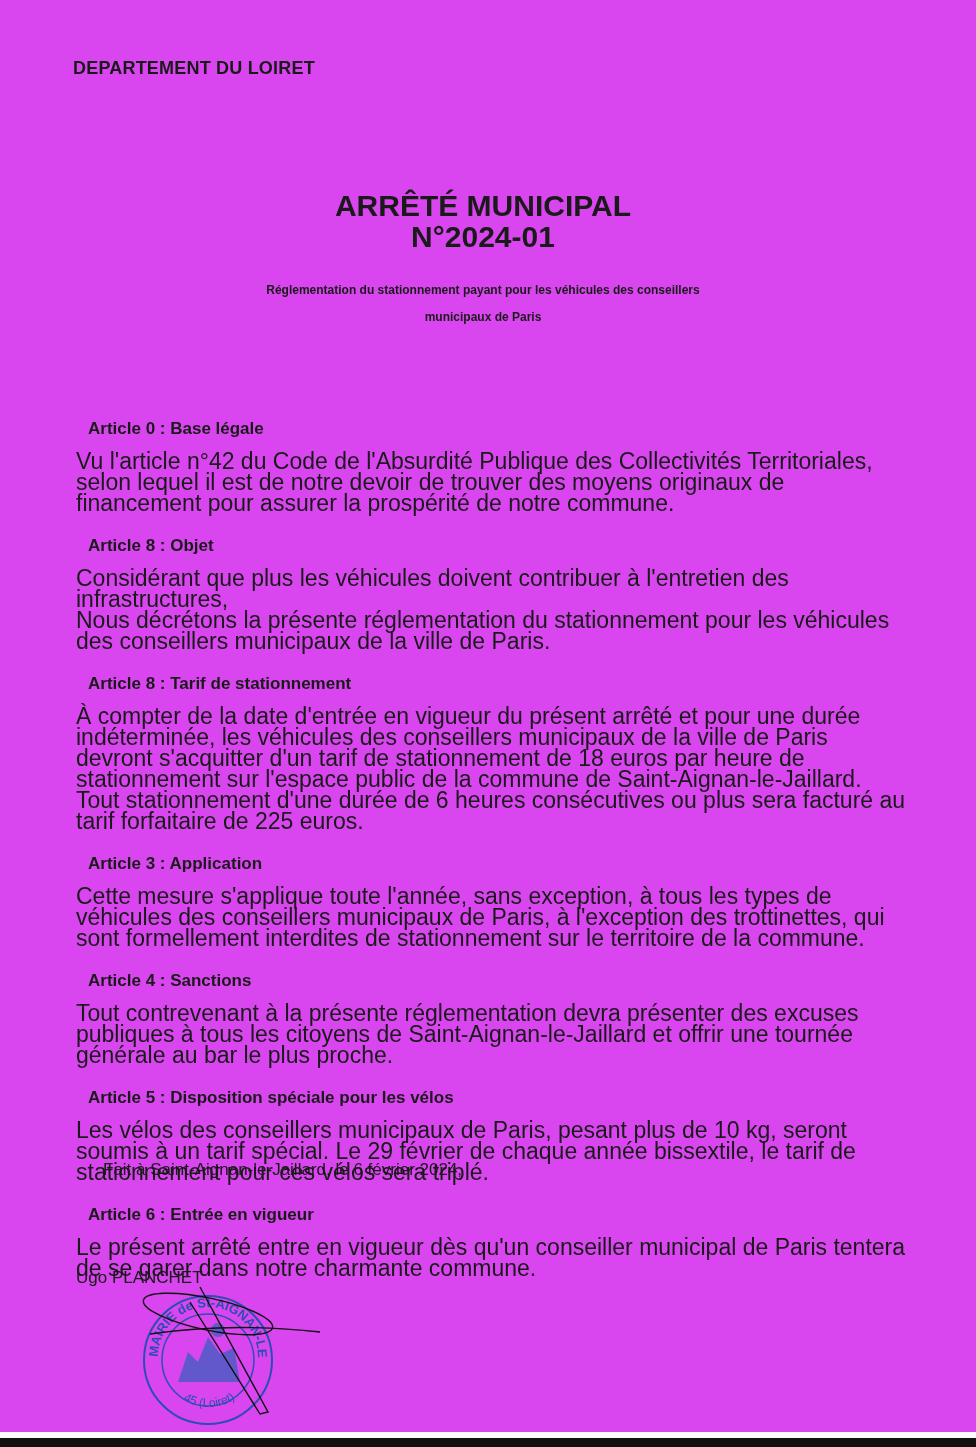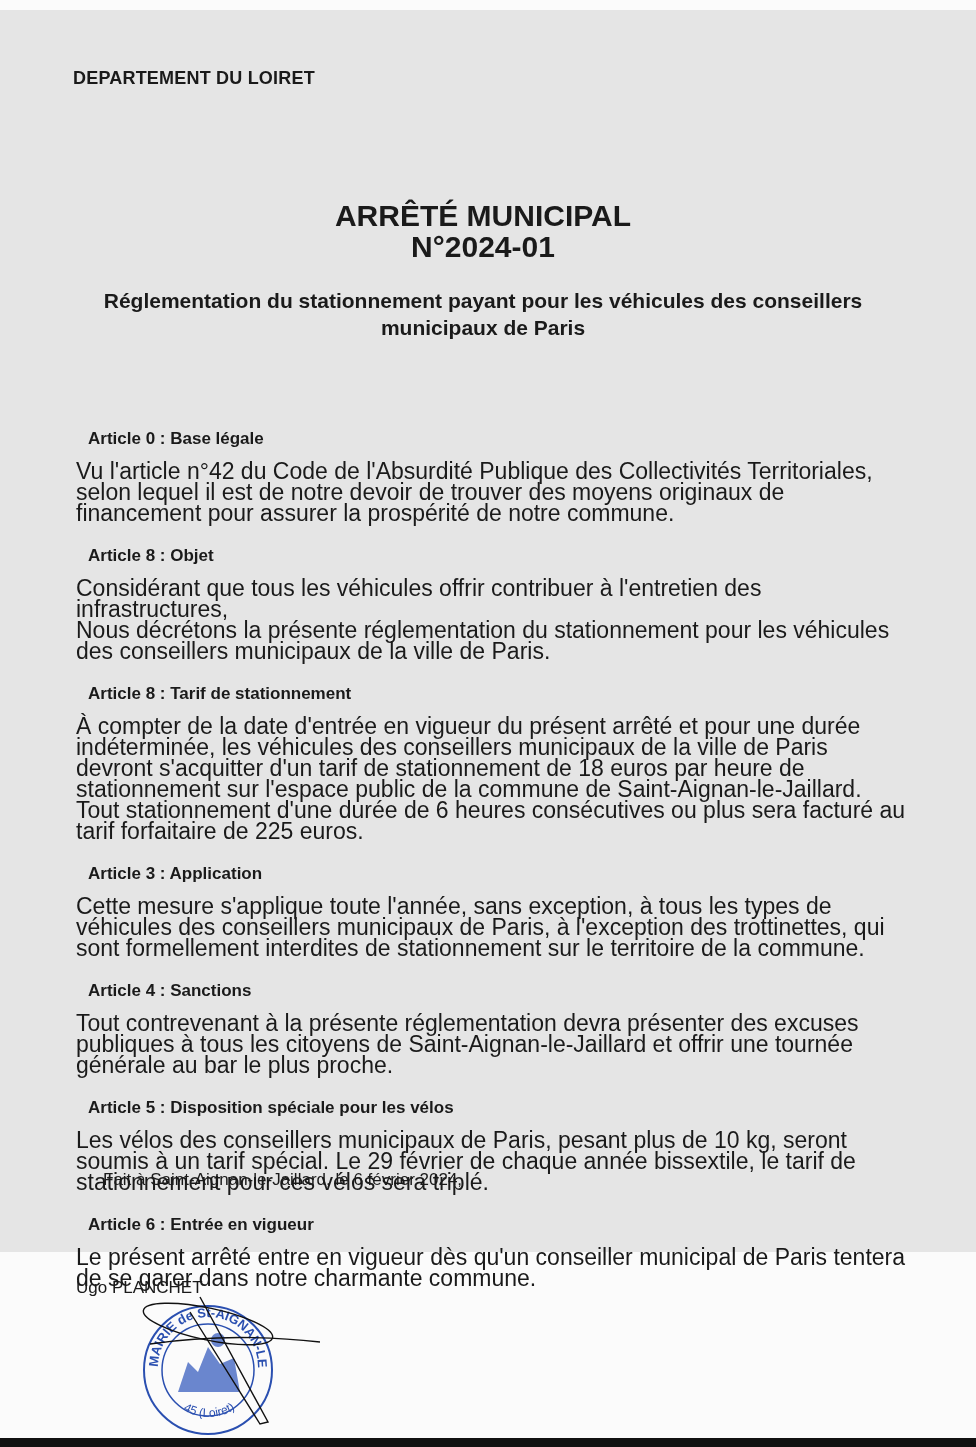--- a/index.html
+++ b/index.html
@@ -7,23 +7,23 @@
     width: 976px;
     height: 1447px;
     background: #fbfbfb;
     position: relative;
     overflow: hidden;
     font-family: "Liberation Sans", sans-serif;
     color: #1a1a1a;
   }
   .page {
     position: absolute;
-    left: 0; top: 10px;
-    width: 976px; height: 1242px;
-    background: #e5e5e5;
+    left: 0; top: 0;
+    width: 976px; height: 1432px;
+    background: #d946ef;
   }
   .bottom-bar {
     position: absolute;
     left: 0; bottom: 0;
     width: 976px; height: 9px;
     background: #111;
   }
   .hdr-left, .hdr-right {
     position: absolute;
     top: 58px;
@@ -41,21 +41,21 @@
     font-weight: bold;
     font-size: 30px;
     line-height: 31px;
   }
   .subject {
     position: absolute;
     top: 277px;
     left: 100px; width: 766px;
     text-align: center;
     font-weight: bold;
-    font-size: 21px;
+    font-size: 12px;
     line-height: 27px;
   }
   .articles {
     position: absolute;
     top: 406px;
     left: 76px;
     width: 830px;
   }
   .article { margin-bottom: 21px; }
   .article h3 {
@@ -102,21 +102,21 @@
     <div>municipaux de Paris</div>
   </div>
 
   <div class="articles">
     <div class="article">
       <h3>Article 0 : Base légale</h3>
       <p>Vu l'article n°42 du Code de l'Absurdité Publique des Collectivités Territoriales, selon lequel il est de notre devoir de trouver des moyens originaux de financement pour assurer la prospérité de notre commune.</p>
     </div>
     <div class="article">
       <h3>Article 8 : Objet</h3>
-      <p>Considérant que tous les véhicules offrir contribuer à l'entretien des infrastructures,</p>
+      <p>Considérant que plus les véhicules doivent contribuer à l'entretien des infrastructures,</p>
       <p>Nous décrétons la présente réglementation du stationnement pour les véhicules des conseillers municipaux de la ville de Paris.</p>
     </div>
     <div class="article">
       <h3>Article 8 : Tarif de stationnement</h3>
       <p>À compter de la date d'entrée en vigueur du présent arrêté et pour une durée indéterminée, les véhicules des conseillers municipaux de la ville de Paris devront s'acquitter d'un tarif de stationnement de 18 euros par heure de stationnement sur l'espace public de la commune de Saint-Aignan-le-Jaillard. Tout stationnement d'une durée de 6 heures consécutives ou plus sera facturé au tarif forfaitaire de 225 euros.</p>
     </div>
     <div class="article">
       <h3>Article 3 : Application</h3>
       <p>Cette mesure s'applique toute l'année, sans exception, à tous les types de véhicules des conseillers municipaux de Paris, à l'exception des trottinettes, qui sont formellement interdites de stationnement sur le territoire de la commune.</p>
     </div>

